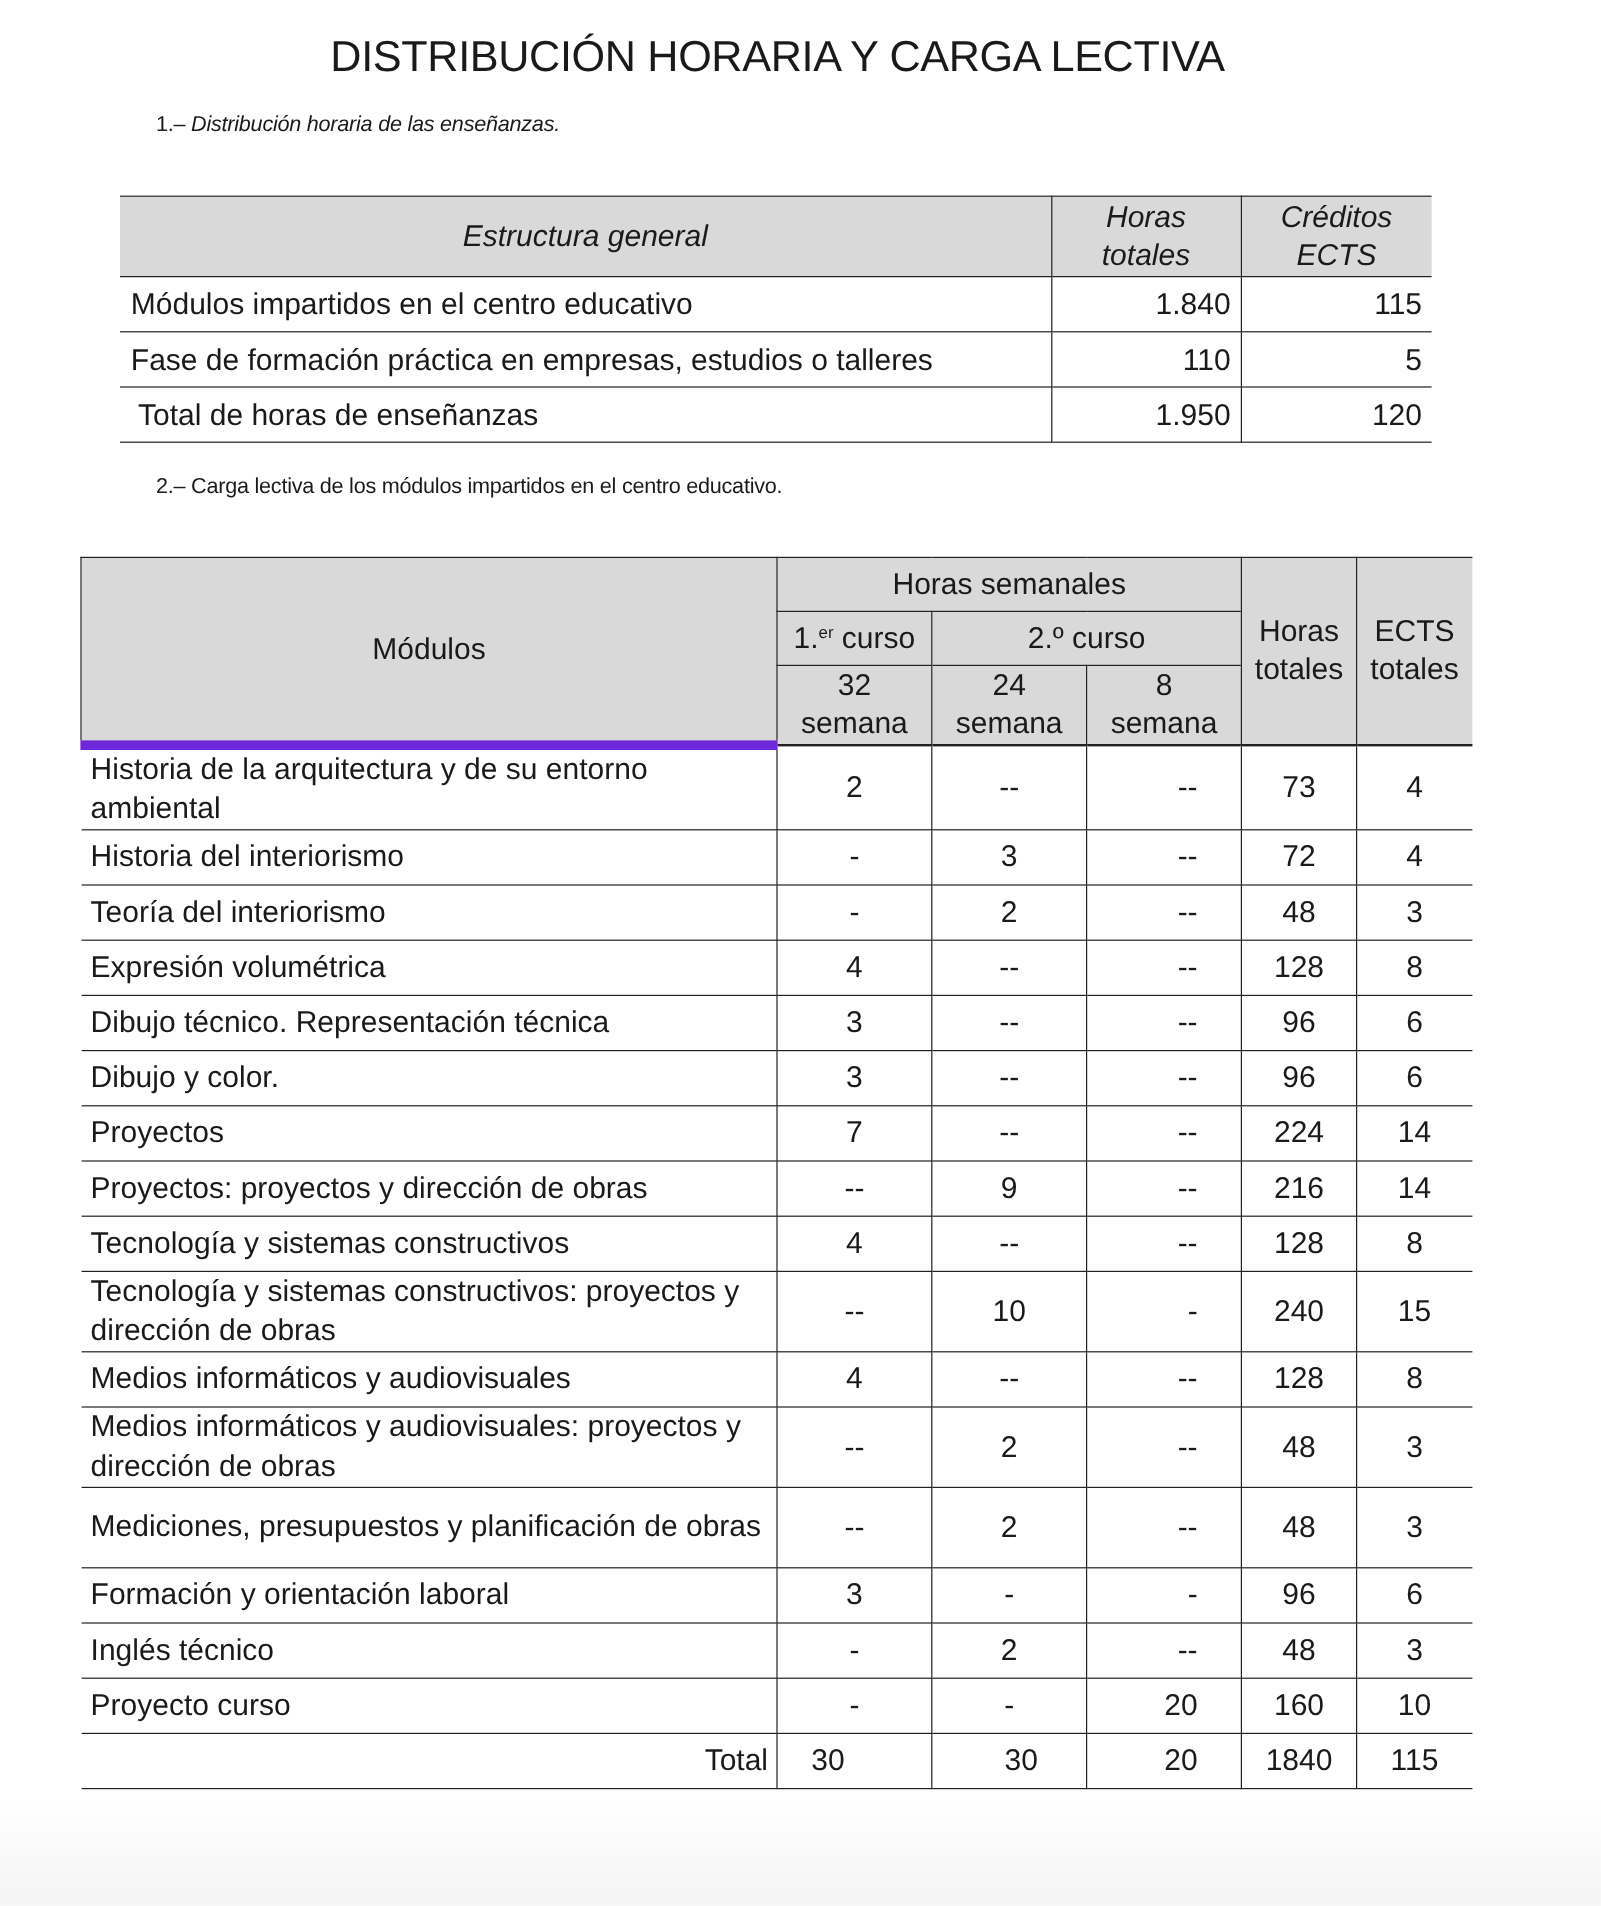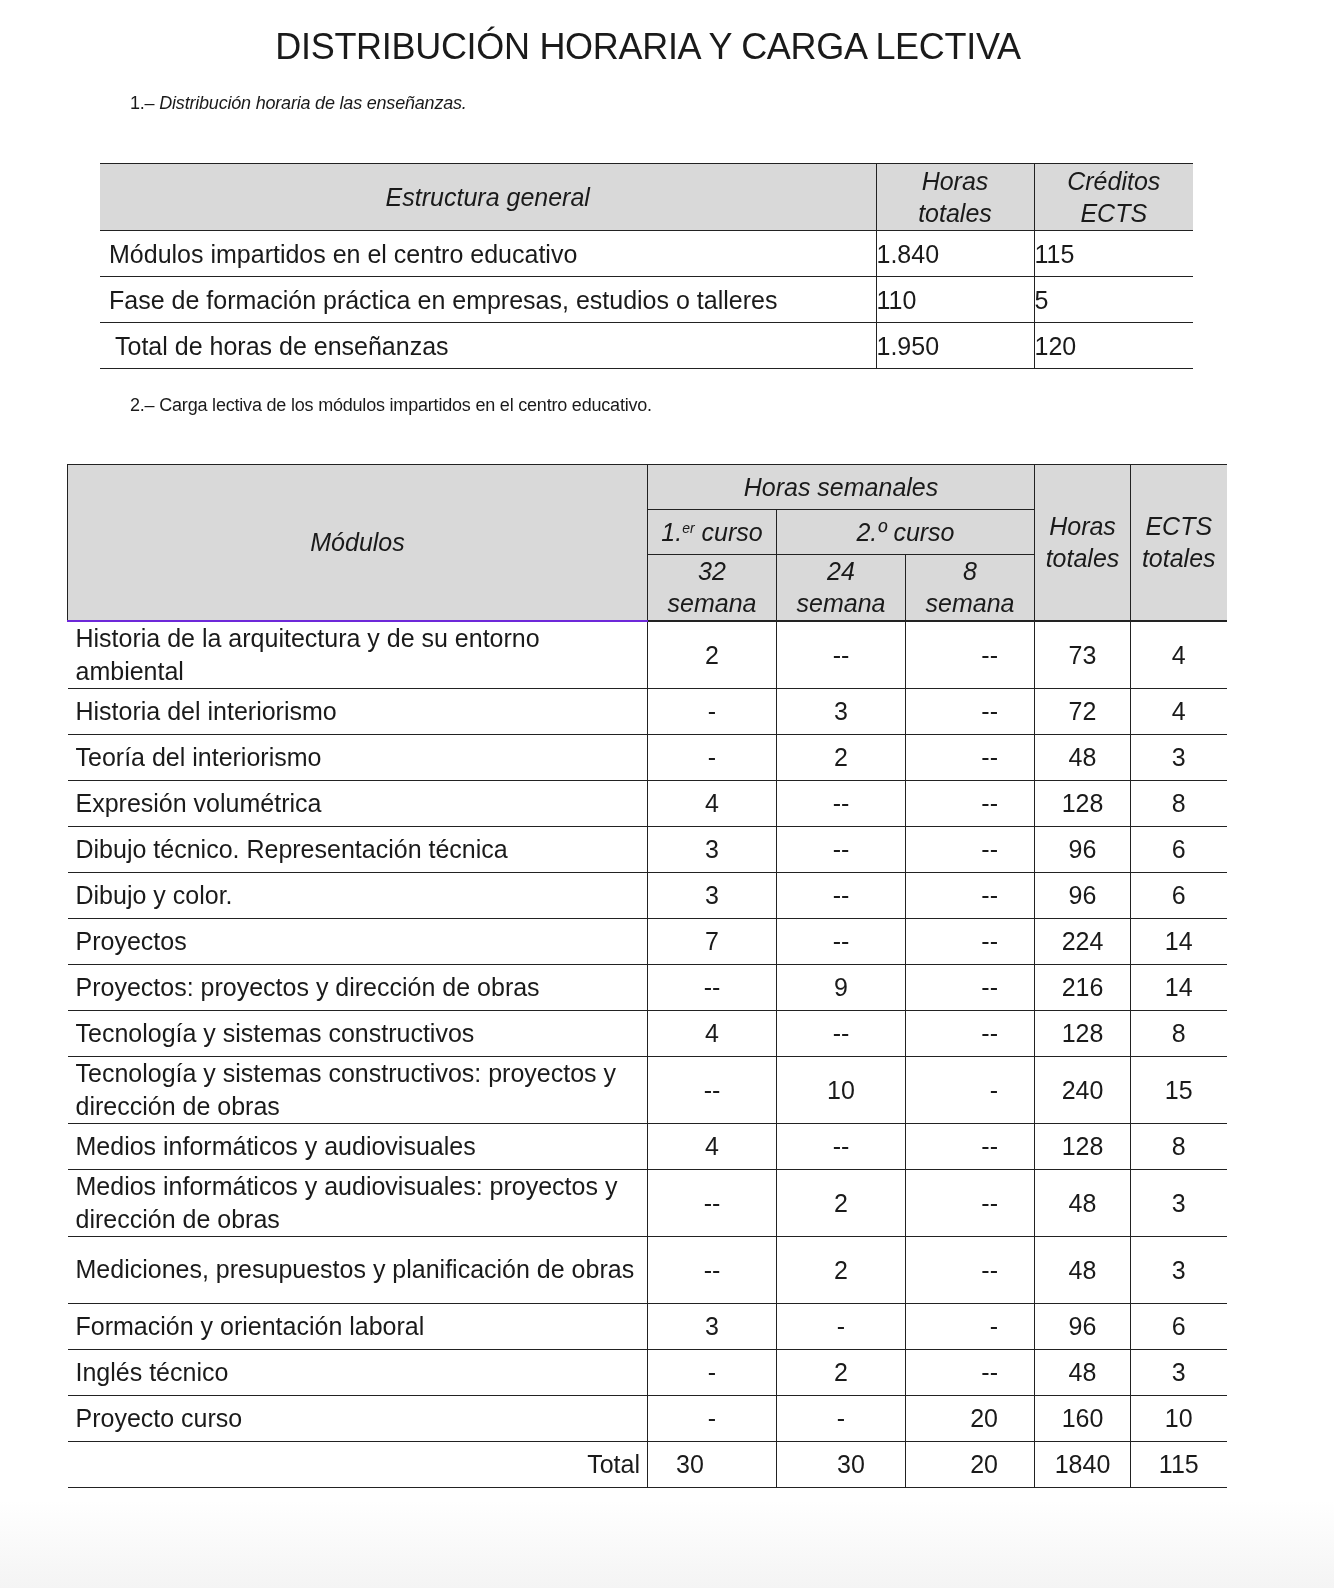--- a/index.html
+++ b/index.html
@@ -26,29 +26,29 @@
     
     #t1 { left: 100px; top: 163px; width: 1093px; }
     #t1 th {
       background: #d9d9d9; font-style: italic; height: 66px;
       border-top: 1px solid #222; border-bottom: 1.5px solid #222;
     }
     #t1 td { height: 45px; border-bottom: 1.5px solid #222; }
     #t1 .cl { border-right: 1px solid #222; }
     #t1 .lbl { text-align: left; padding-left: 9px; }
     #t1 .lbl.total { padding-left: 15px; }
-    #t1 .num { padding-right: 8px; }
+    #t1 .num { text-align: right; padding-right: 8px; }
 
     
     #t2 { left: 67px; top: 464px; width: 1159px; }
     #t2 th {
-      background: #d9d9d9; font-style: italic; text-align: center;
+      background: #d9d9d9; text-align: center;
       border-top: 1.5px solid #222; border-right: 1px solid #222;
     }
-    #t2 th.mod { border-left: 1px solid #222; border-bottom: 2px solid #6d28d9; }
+    #t2 th.mod { border-left: 1px solid #222; border-bottom: 8px solid #6d28d9; }
     #t2 th.last { border-right: none; border-bottom: 2px solid #222; }
     #t2 th.mid { border-bottom: 2px solid #222; }
     #t2 .hsub { border-top: 1.5px solid #222; }
     #t2 td { border-bottom: 1.5px solid #222; border-right: 1px solid #222; text-align: center; }
     #t2 td.last { border-right: none; }
     #t2 td.mname { text-align: left; padding-left: 8px; line-height: 33px; margin-top: 48px; }
     #t2 td.c3 { text-align: right; padding-right: 36px; }
     #t2 tr.single td { height: 45px; }
     #t2 tr.double td { height: 66px; }
     #t2 tr.totalrow td { height: 45px; }

